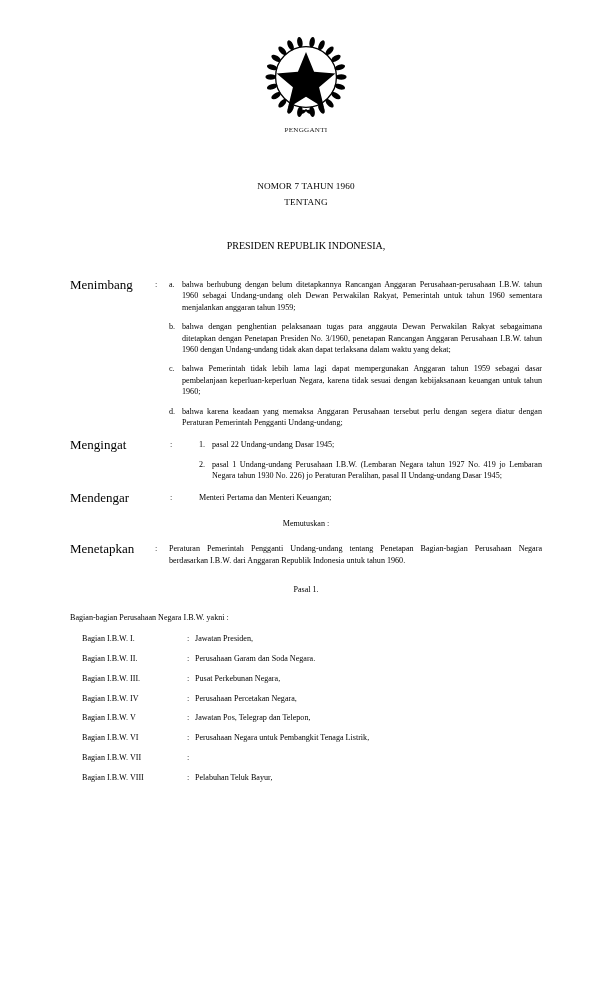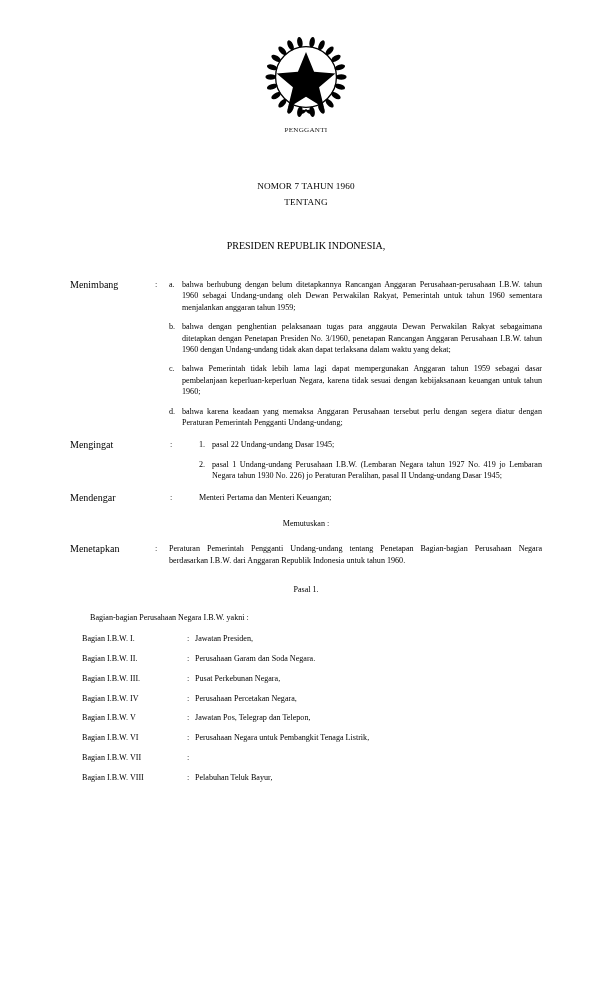--- a/index.html
+++ b/index.html
@@ -80,21 +80,21 @@
   .clause {
     display: flex;
     align-items: flex-start;
     margin-bottom: 0;
   }
   .clause + .clause { margin-top: 11px; gap: 15px; }
 
   .clause-label {
     width: 85px;
     flex: 0 0 85px;
-    font-size: 10px;
+    font-size: 13px;
     line-height: 11.2px;
   }
   .clause-colon {
     width: 14px;
     flex: 0 0 14px;
     font-size: 8.1px;
     line-height: 11.2px;
   }
   .clause-items {
     flex: 1 1 auto;
@@ -131,21 +131,21 @@
 
   .centered-heading {
     text-align: center;
     font-size: 8.1px;
     line-height: 11.2px;
   }
 
   .gap-memutuskan { margin-top: 15px; }
   .gap-menetapkan { margin-top: 14px; }
   .gap-pasal { margin-top: 18px; }
-  .gap-yakni { margin-top: 17px; margin-left: 20px; }
+  .gap-yakni { margin-top: 17px; }
 
   
   .bagian-list { margin-top: 10px; }
   .bagian-row {
     display: flex;
     align-items: flex-start;
     font-size: 8.1px;
     line-height: 11.2px;
     padding-left: 12px;
   }

